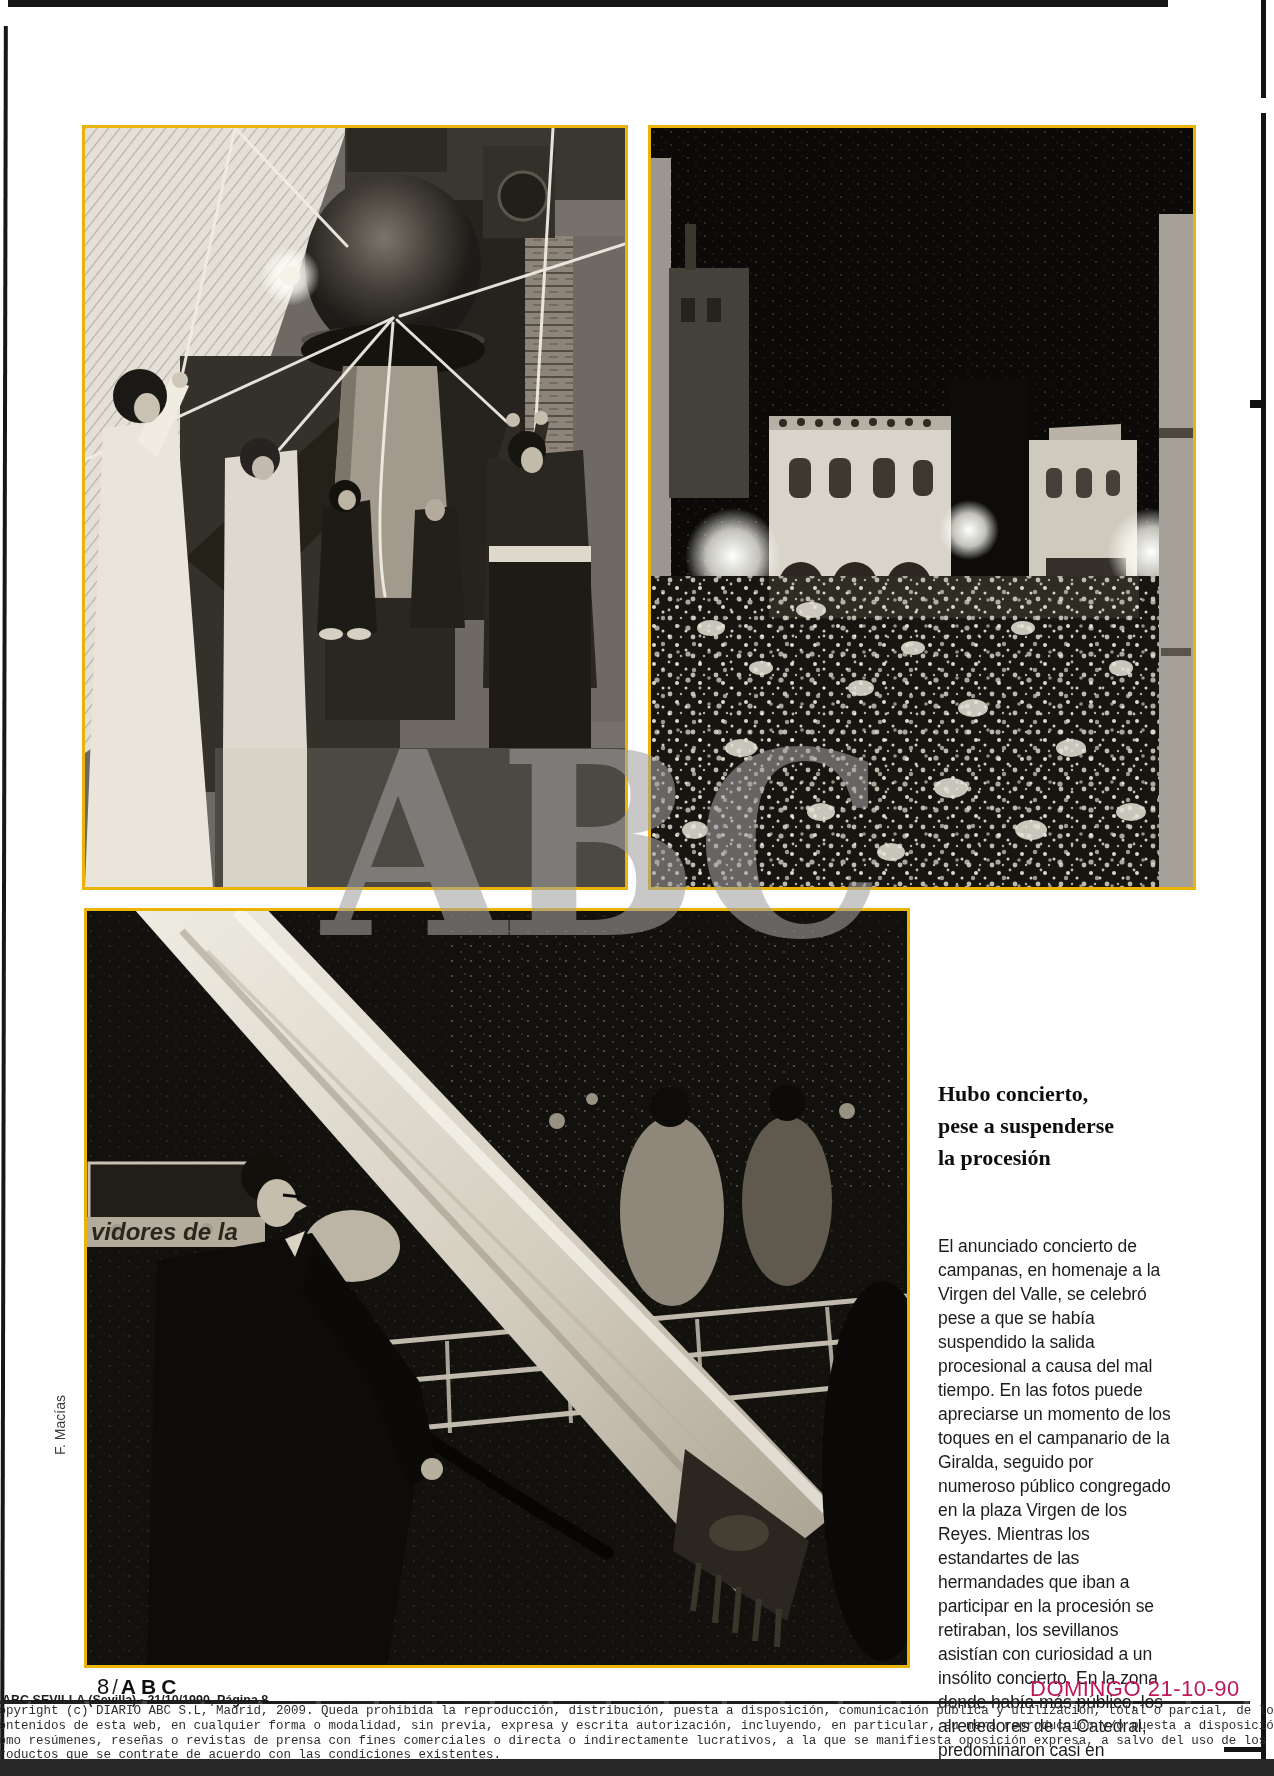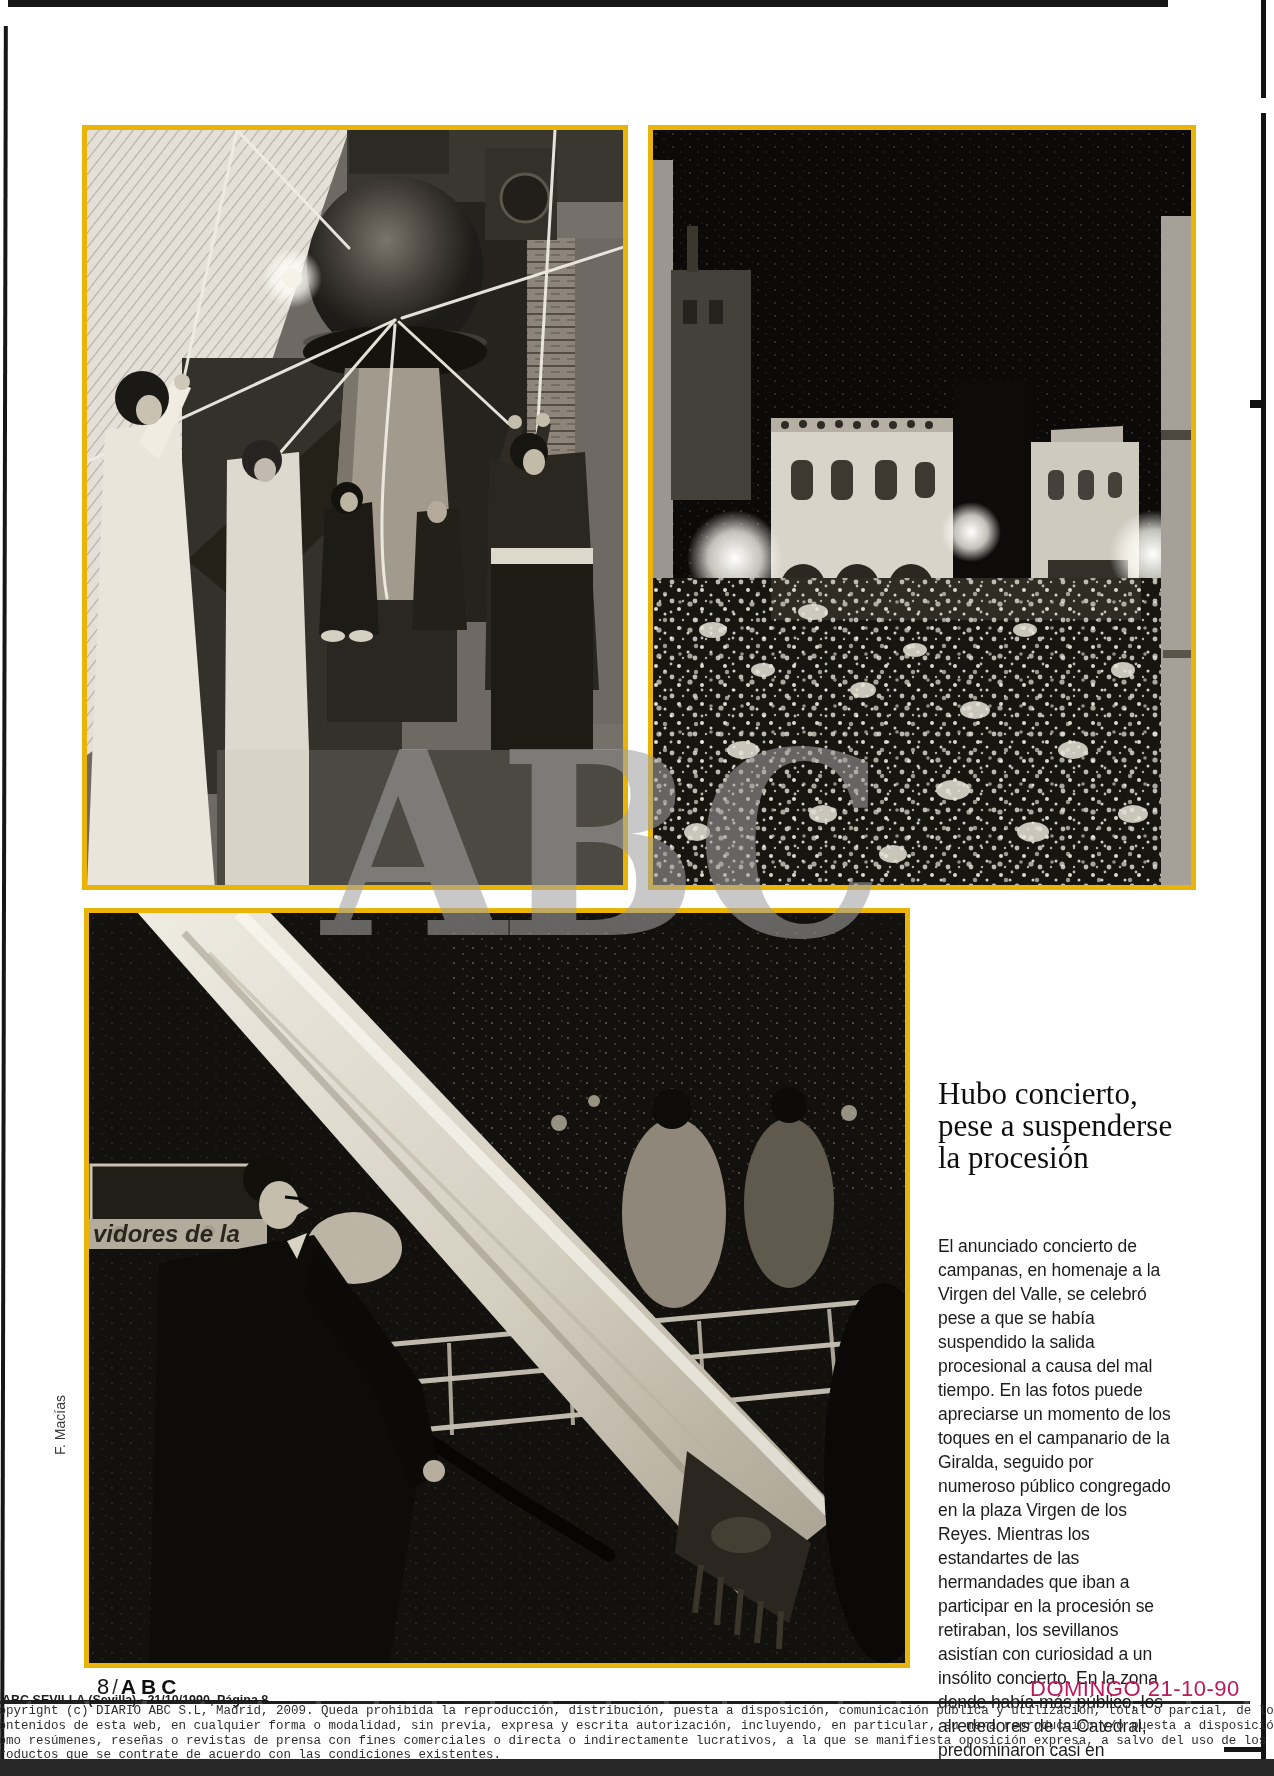--- a/index.html
+++ b/index.html
@@ -10,32 +10,32 @@
   .topbar{left:8px;top:0;width:1160px;height:7px;background:#161616;}
   .leftline{left:2px;top:26px;width:4px;height:1750px;background:#171717;transform:rotate(.12deg);}
   .rightline{left:1261px;top:0;width:5px;height:1776px;background:#131313;}
   .rightline-gap{left:1258px;top:98px;width:11px;height:15px;background:#fff;}
   .right-tick{left:1250px;top:400px;width:15px;height:8px;background:#101010;}
   .bottombar{left:0;top:1759px;width:1274px;height:17px;background:#282828;z-index:12;}
   .short-rule{left:1224px;top:1747px;width:41px;height:5px;background:#141414;}
   .squiggle{left:0;top:1701px;width:1250px;height:3px;z-index:3;
     background:repeating-linear-gradient(90deg,#222 0 26px,#454545 26px 31px,#1c1c1c 31px 58px);}
   
-  figure.photo{margin:0;padding:0;position:absolute;border:5px solid #eab308;box-sizing:border-box;
+  figure.photo{margin:0;padding:0;position:absolute;border:3px solid #eab308;box-sizing:border-box;
                background:#777;overflow:hidden;z-index:1;}
   .photo1{left:82px;top:125px;width:546px;height:765px;}
   .photo2{left:648px;top:125px;width:548px;height:765px;}
   .photo3{left:84px;top:908px;width:826px;height:760px;}
   
   .watermark{left:322px;top:718px;z-index:5;font-family:"DejaVu Serif",serif;font-weight:bold;
     font-size:255px;line-height:1;color:rgba(160,160,160,0.58);letter-spacing:-8px;
     transform:scaleX(.93);transform-origin:left top;pointer-events:none;}
   
   .headline{left:938px;top:1078px;width:276px;margin:0;font-family:"Liberation Serif",serif;
-    font-weight:normal;font-size:31px;line-height:32px;color:#0d0d0d;white-space:pre-line;z-index:4;}
+    font-weight:bold;font-size:22px;line-height:32px;color:#0d0d0d;white-space:pre-line;z-index:4;}
   .bodytext{left:938px;top:1234px;width:272px;font-size:17.5px;line-height:24px;color:#1c1c1c;
     white-space:pre-line;letter-spacing:-0.1px;z-index:4;}
   
   .pagefooter{left:97px;top:1674px;font-size:22px;color:#101010;z-index:4;}
   .pagefooter .num{font-weight:normal;}
   .pagefooter .sep{font-size:20px;padding:0 3px;color:#222;}
   .pagefooter .brand{font-weight:bold;letter-spacing:5px;font-size:21px;}
   .datelabel{left:1030px;top:1676px;font-size:22px;color:#be185d;letter-spacing:.5px;z-index:4;}
   .citation{left:2px;top:1693px;font-family:Liberation Sans, sans-serif;font-weight:bold;
     font-size:12.5px;color:#1d1d1d;text-decoration:line-through;z-index:4;white-space:nowrap;}

